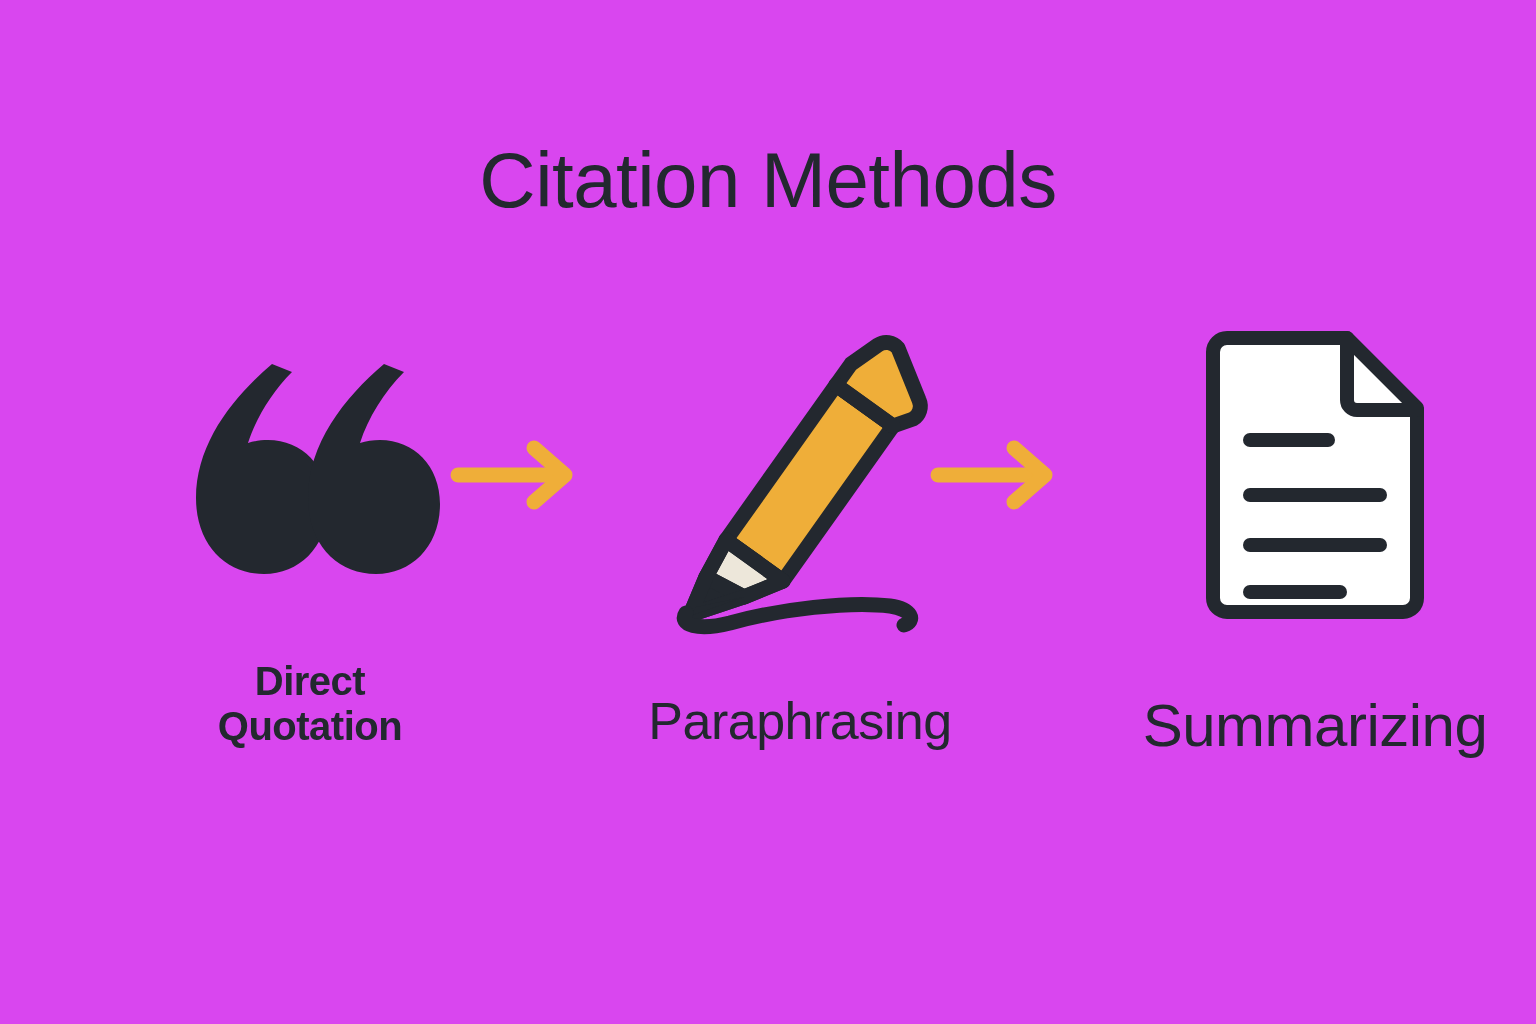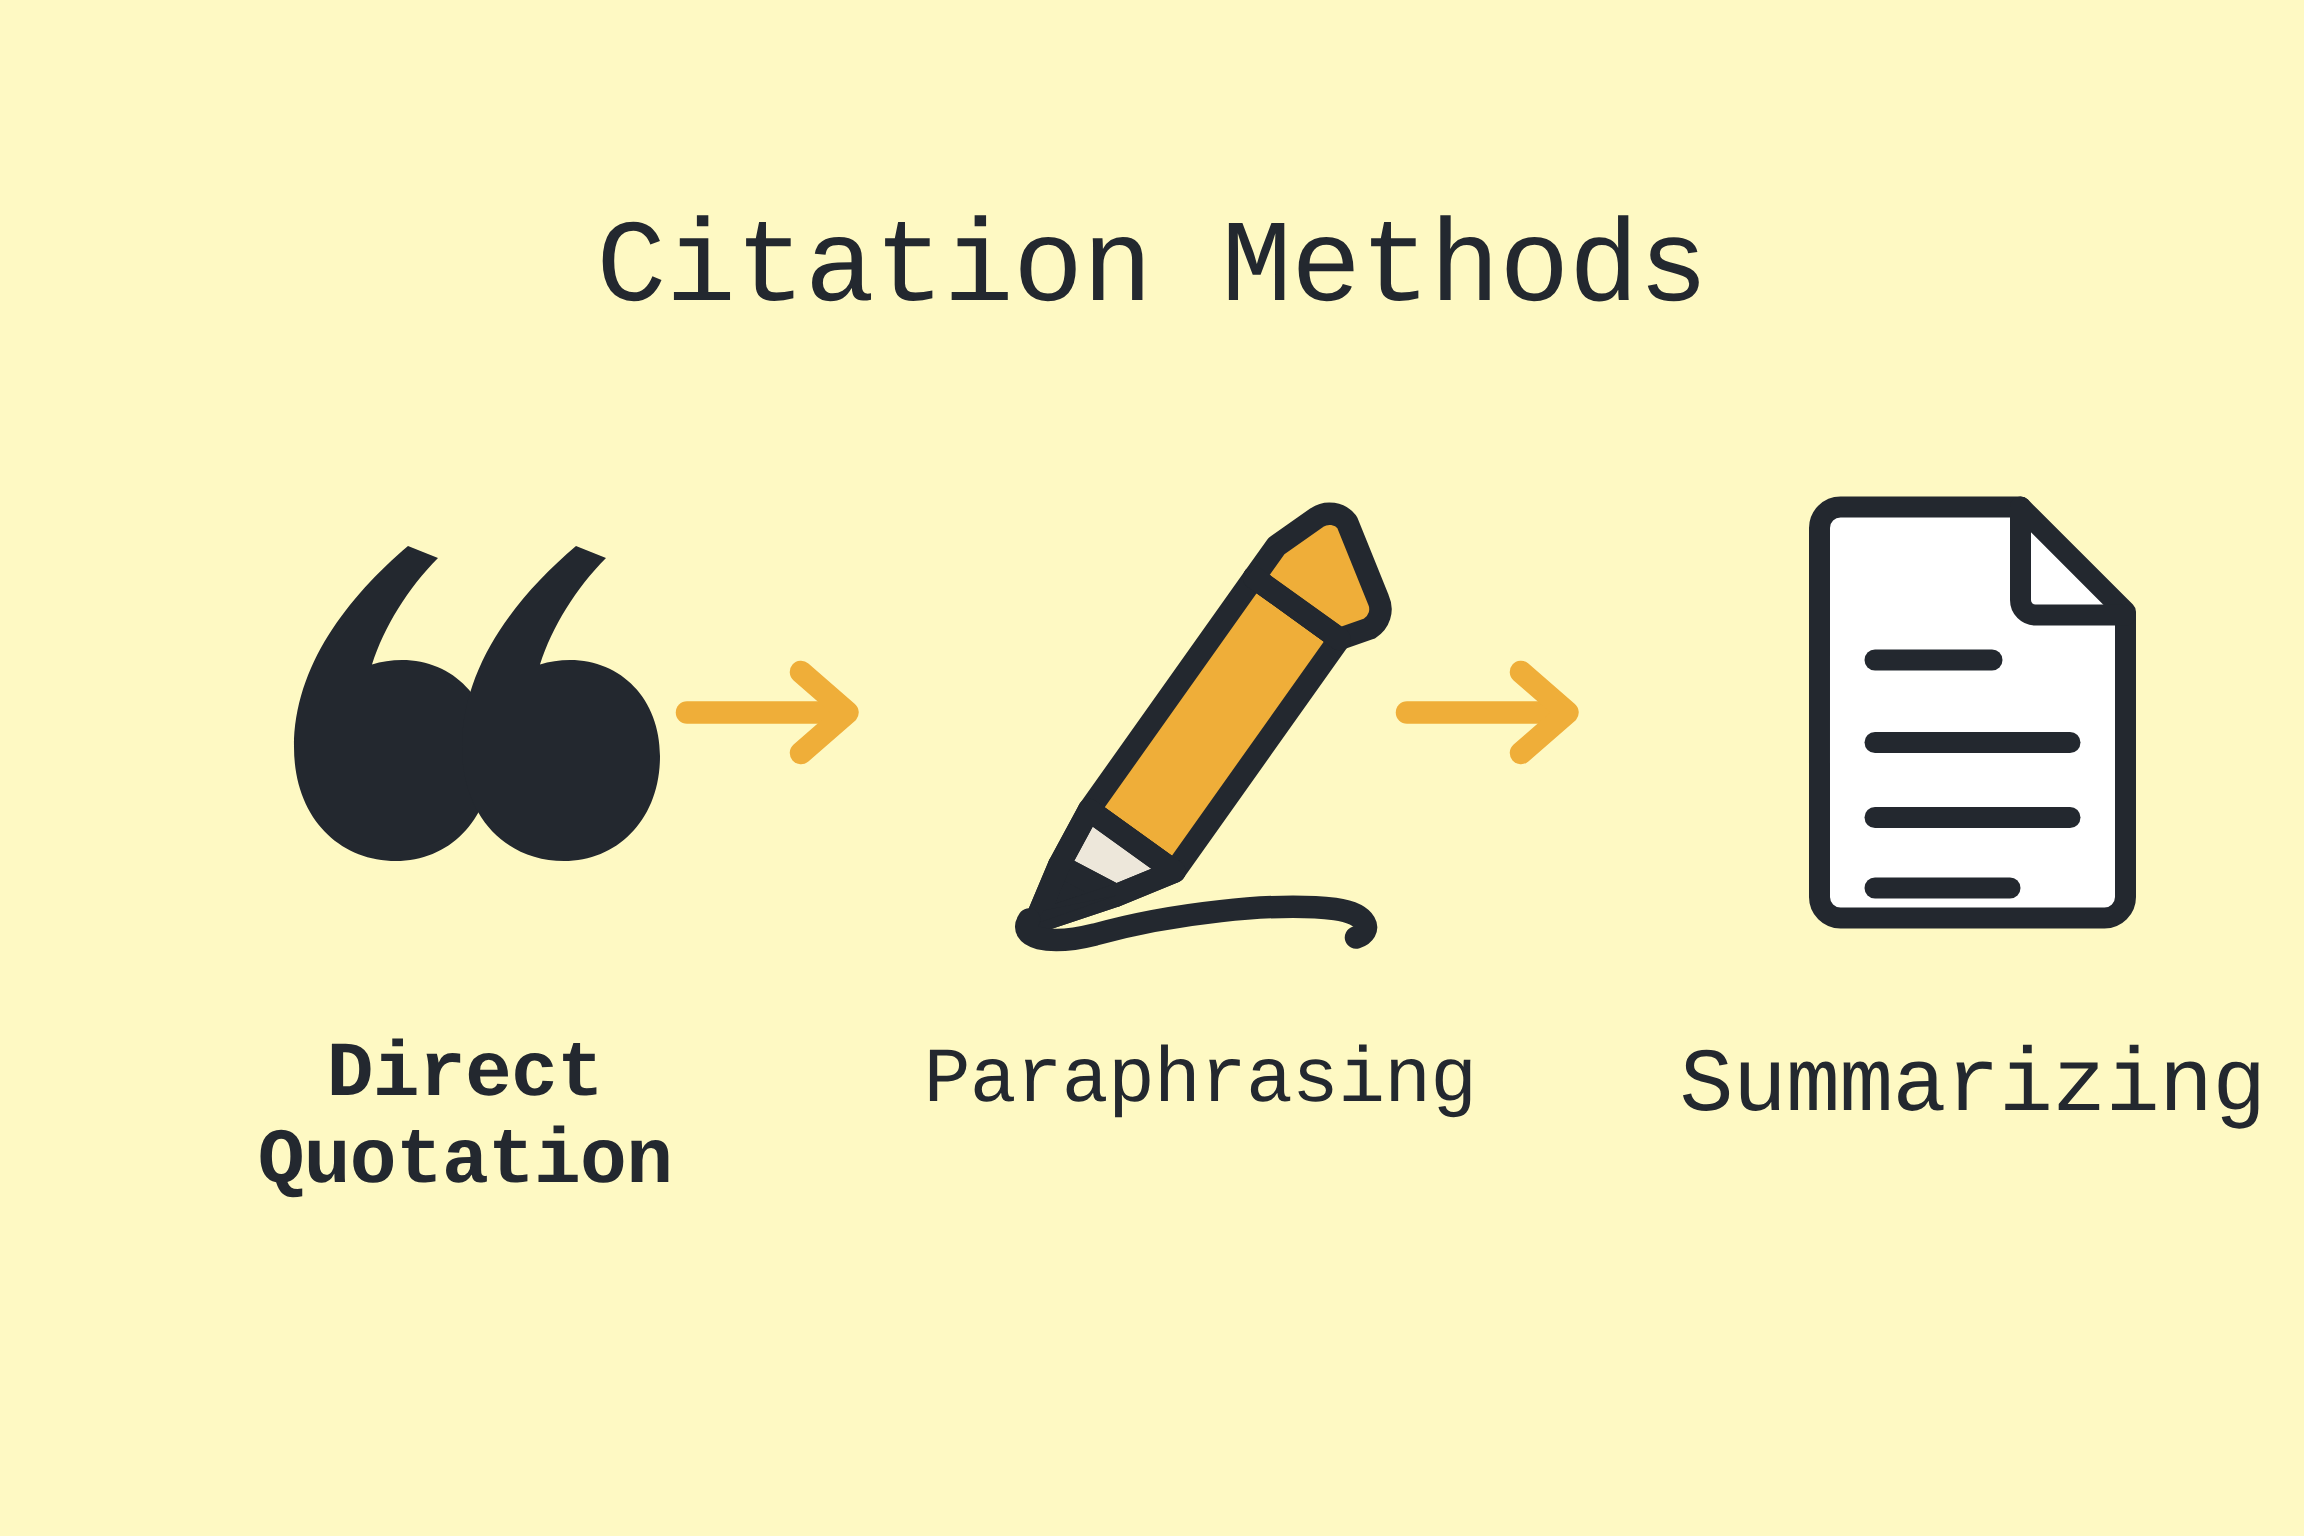--- a/index.html
+++ b/index.html
@@ -15,22 +15,21 @@
     overflow: hidden;
     position: relative;
   }
 
   #infographic {
     position: absolute;
     left: 0;
     top: 0;
     width: 1536px;
     height: 1024px;
-    background: #fef9c3;
-    font-family: Liberation Mono, monospace;
+    background: #d946ef;
   }
 
   
   .title {
     position: absolute;
     left: 0;
     top: 138px;
     width: 1536px;
     text-align: center;
     font-size: 78px;
@@ -71,22 +70,22 @@
     width: 100%;
     text-align: center;
     color: #23282F;
     line-height: 1.12;
   }
 
   
   .step-quote { left: 0px; width: 400px; }
   .step-quote .step-icon { height: 300px; }
   .step-quote .step-label {
-    top: 368px;
-    font-size: 52px;
+    top: 339px;
+    font-size: 40px;
     font-weight: bold;
     letter-spacing: -0.5px;
   }
 
   
   .step-para { left: 455px; width: 470px; }
   .step-para .step-icon { height: 330px; top: -10px; }
   .step-para .step-label {
     top: 372px;
     font-size: 52px;

